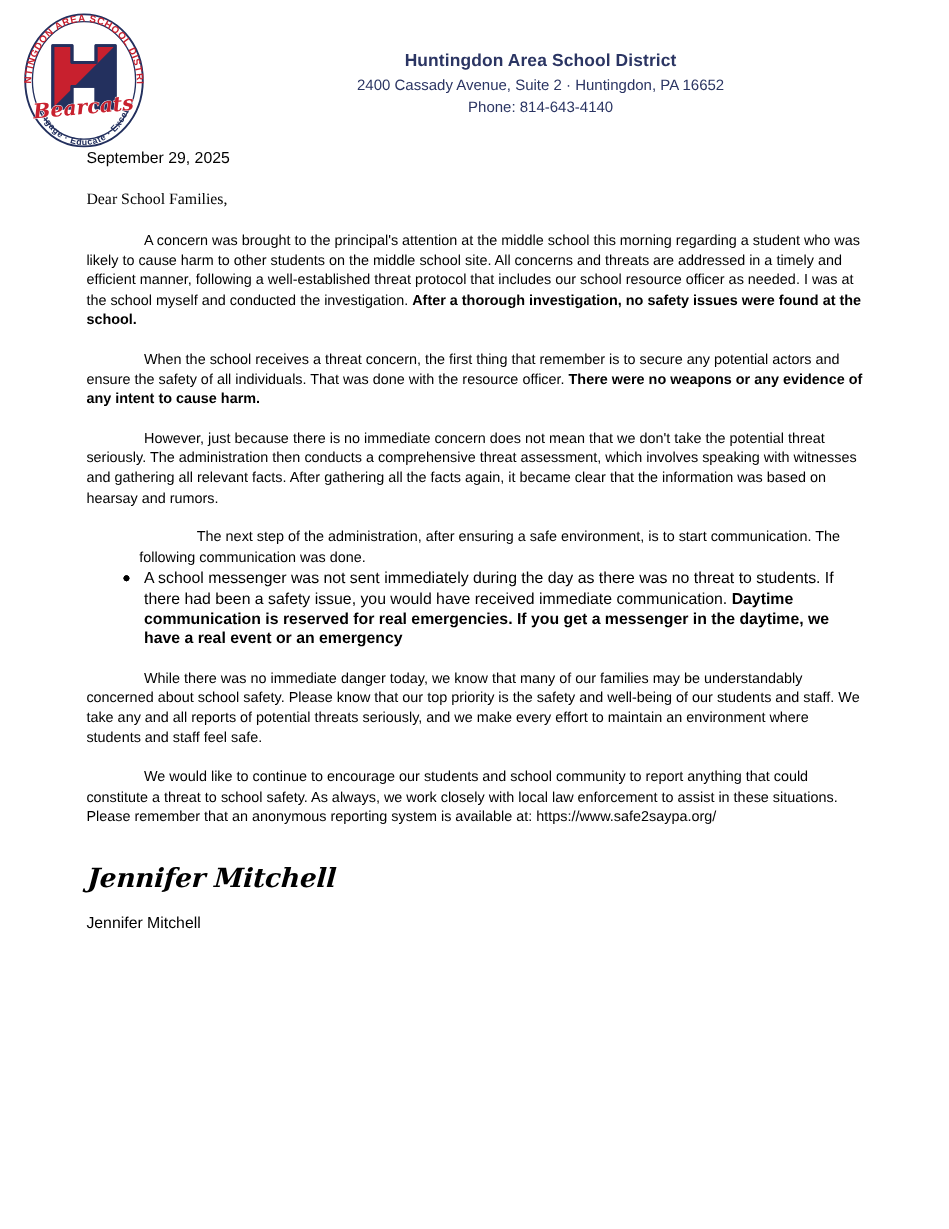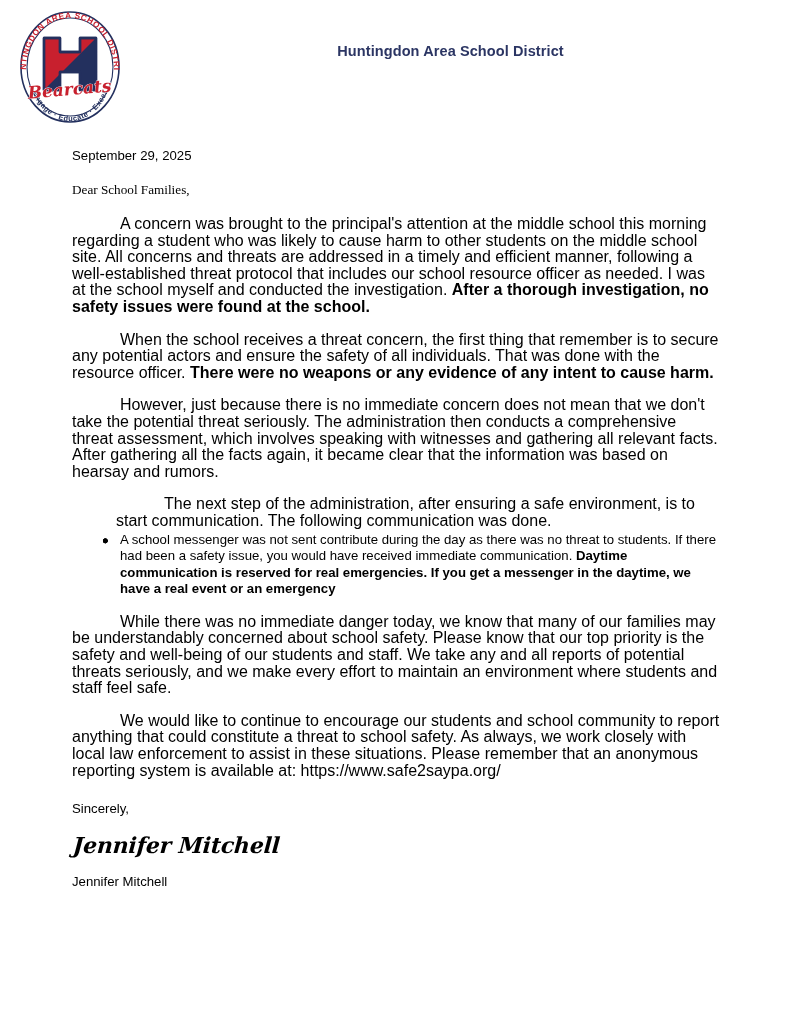--- a/index.html
+++ b/index.html
@@ -50,33 +50,33 @@
   .masthead .phone {
     font-size: 12.5px;
     line-height: 1.45;
     font-weight: normal;
   }
 
   
   .letter {
     position: absolute;
     left: 72px;
-    top: 148px;
+    top: 124px;
     width: 648px;
   }
 
   .date, .salutation {
     font-size: 13.2px;
     line-height: 16.5px;
   }
   .date { margin-bottom: 17px; }
   .salutation { margin-bottom: 18px; font-family: Liberation Serif, serif; }
 
   p.para {
-    font-size: 16px;
+    font-size: 12px;
     line-height: 16.6px;
     margin: 0 0 16px 0;
     text-indent: 48px;
     text-align: left;
   }
   p.para.tight { margin-bottom: 2px; margin-left: 44px; }
 
   b, strong { font-weight: bold; }
 
   ul.comm-list {
@@ -151,20 +151,22 @@
         </clipPath>
         <polygon points="86,26 86,86 26,86" fill="#23305e" clip-path="url(#hclip)"></polygon>
         <path d="M 30,30 L 46,30 L 46,44 L 66,44 L 66,30 L 82,30 L 82,82 L 66,82 L 66,64 L 46,64 L 46,82 L 30,82 Z" fill="none" stroke="#23305e" stroke-width="2.4" stroke-linejoin="round"></path>
       </g>
       <text x="56" y="87" text-anchor="middle" font-family="'DejaVu Serif', serif" font-style="italic" font-weight="bold" font-size="17" fill="#c8202e" stroke="#ffffff" stroke-width="0.7" paint-order="stroke" transform="rotate(-5 56 87)">Bearcats</text>
     </svg>
   </div>
 
   <div class="masthead">
     <div class="org">Huntingdon Area School District</div>
+    <div class="addr">2400 Cassady Avenue, Suite 2 · Huntingdon, PA 16652</div>
+    <div class="phone">Phone: 814-643-4140</div>
   </div>
 
 </div>
 
 <div class="letter">
 
   <div class="date">September 29, 2025</div>
   <div class="salutation">Dear School Families,</div>
 
   <p class="para"><span>A concern was brought to the principal's attention at the middle school this morning regarding a student who was likely to cause harm to other students on the middle school site.  All concerns and threats are addressed in a timely and efficient manner, following a well-established threat protocol that includes our school resource officer as needed.  I was at the school myself and conducted the investigation. </span><b>After a thorough investigation, no safety issues were found at the school.</b></p>
@@ -179,28 +181,27 @@
     <li>
       <span class="bullet">●</span><b></b>
     </li>
     <li>
       <span class="bullet">●</span><b></b>
     </li>
     <li>
       <span class="bullet">●</span><b></b>
     </li>
     <li>
-      <span class="bullet">●</span><span>A school messenger was not sent contribute during the day as there was no threat to students.  If there had been a safety issue, you would have received immediate communication.  </span><b>Daytime communication is reserved for real emergencies. If you get a messenger in the daytime, we have a real event or an emergency</b>
+      <span class="bullet">●</span><span>A school messenger was not sent immediately during the day as there was no threat to students.  If there had been a safety issue, you would have received immediate communication.  </span><b>Daytime communication is reserved for real emergencies. If you get a messenger in the daytime, we have a real event or an emergency</b>
     </li>
   </ul>
 
   <p class="para">While there was no immediate danger today, we know that many of our families may be understandably concerned about school safety. Please know that our top priority is the safety and well-being of our students and staff. We take any and all reports of potential threats seriously, and we make every effort to maintain an environment where students and staff feel safe.</p>
 
   <p class="para">We would like to continue to encourage our students and school community to report anything that could constitute a threat to school safety. As always, we work closely with local law enforcement to assist in these situations. Please remember that an anonymous reporting system is available at: https://www.safe2saypa.org/</p>
 
 
-  <div class="sign-off">Sincerely,</div>
 
   <div class="signature">Jennifer Mitchell</div>
 
   <div class="sig-name">Jennifer Mitchell</div>
 
 </div>
 
 </body></html>

